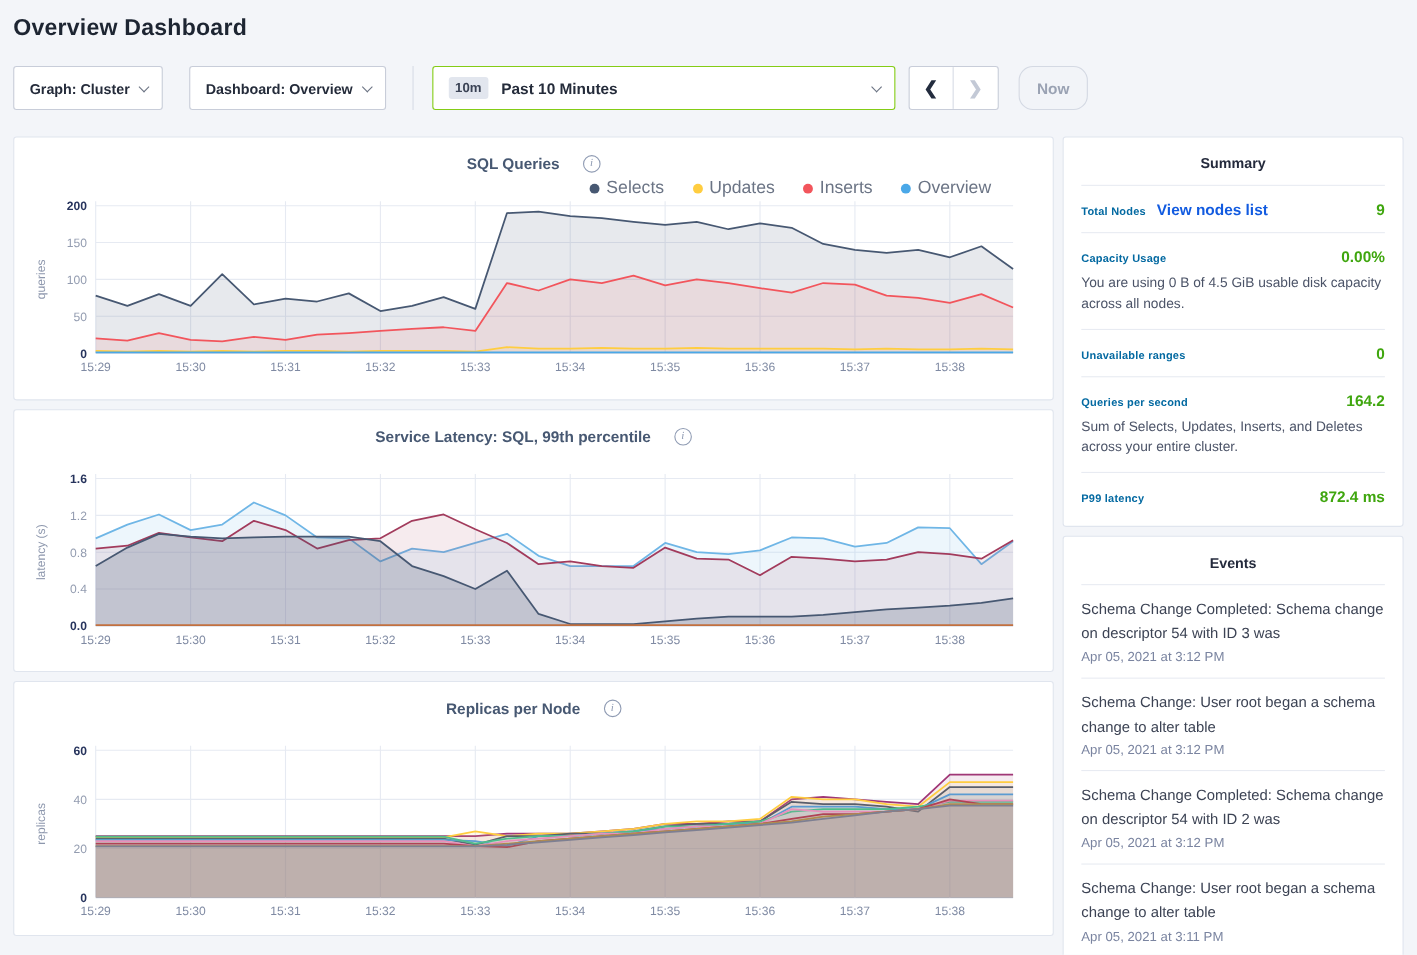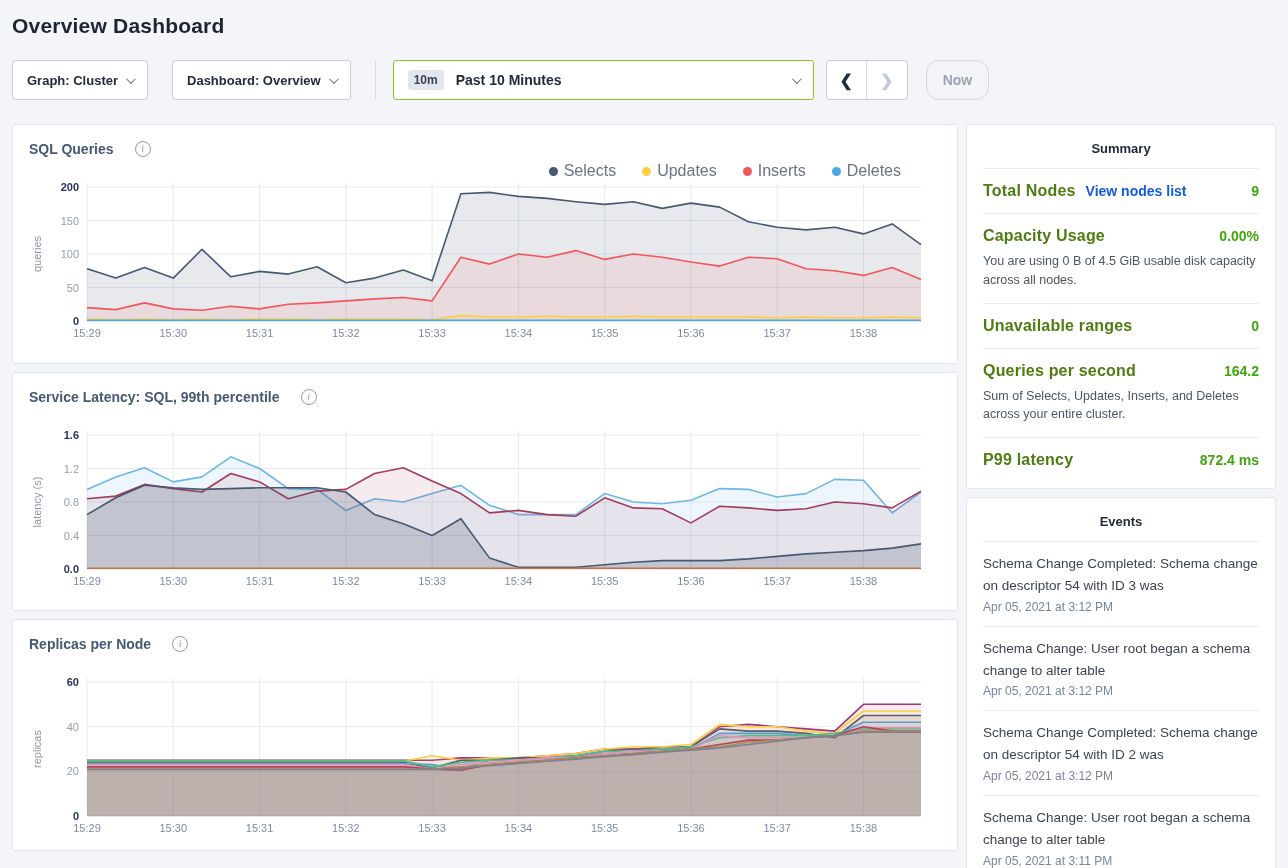--- a/index.html
+++ b/index.html
@@ -51,39 +51,39 @@
   .main { display:flex; margin:24px 12px 0 12px; gap:8px; align-items:flex-start; }
   .charts-col { width:946px; display:flex; flex-direction:column; gap:8px; }
   .side-col { width:310px; display:flex; flex-direction:column; gap:8px; }
   .panel {
     background:#fff; border:1px solid #e0e5ee; border-radius:3px;
   }
   .chart-panel { width:946px; padding:12px 16px 0 16px; position:relative; }
   .chart-panel.h1 { height:240px; }
   .chart-panel.h2 { height:239px; }
   .chart-panel.h3 { height:232px; }
-  .chart-title-row { display:flex; align-items:center; gap:21px; height:24px; }
+  .chart-title-row { display:flex; align-items:center; justify-content:center; gap:21px; height:24px; }
   .chart-title { font-size:14px; font-weight:700; color:#475872; }
   .info-icon {
     width:16px; height:16px; border:1px solid #8f9bb3; border-radius:50%;
     color:#8f9bb3; font-size:10px; line-height:14px; text-align:center;
     font-family:"Liberation Serif", serif; font-style:italic; cursor:pointer; flex:none;
   }
   .legend-row { display:flex; justify-content:flex-end; gap:26px; height:16px; margin:2px 40px 0 0; }
   .legend-item { display:flex; align-items:center; gap:6px; font-size:16px; color:#6b7485; }
   .legend-dot { width:9px; height:9px; border-radius:50%; flex:none; }
   .spacer-14 { height:18px; }
   svg.chart { display:block; }
   
   .summary-panel { padding:0 16px 6px 16px; }
   .side-heading { text-align:center; font-size:13px; font-weight:700; color:#242a3c; padding:16px 0 12px 0; }
   .sum-row { border-top:1px solid #e8ebf2; padding:13px 0; }
   .sum-row:first-of-type { border-top:none; }
   .sum-line { display:flex; align-items:baseline; }
-  .sum-label { font-size:16px; font-weight:700; color:#4d7c0f; letter-spacing:.2px; }
+  .sum-label { font-size:10px; font-weight:700; color:#0369a1; letter-spacing:.2px; }
   .sum-link { font-size:14px; font-weight:700; color:#125be0; margin-left:10px; cursor:pointer; text-decoration:none; }
   .sum-value { margin-left:auto; font-size:14px; font-weight:700; color:#3fa60e; }
   .sum-sub { font-size:12.5px; color:#4c5468; line-height:1.5; margin-top:7px; }
   
   .events-panel { padding:0 16px; min-height:376px; }
   .event-item { border-top:1px solid #e8ebf2; padding:11px 0 12px 0; }
   .event-item:first-of-type { border-top:none; }
   .event-text { font-size:13.5px; color:#3c4354; line-height:1.62; }
   .event-time { font-size:12px; color:#7a84a0; margin-top:3px; }
 </style>
@@ -130,21 +130,21 @@
         <span class="legend-item">
             <span class="legend-dot" style="background: rgb(255, 205, 64);"></span>
             <span>Updates</span>
           </span>
         <span class="legend-item">
             <span class="legend-dot" style="background: rgb(242, 85, 92);"></span>
             <span>Inserts</span>
           </span>
         <span class="legend-item">
             <span class="legend-dot" style="background: rgb(74, 168, 232);"></span>
-            <span>Deletes</span>
+            <span>Overview</span>
           </span>
       </div>
       <svg class="chart" width="914" height="172">
           <line x1="58" y1="142" x2="892" y2="142" stroke="#c9d0de" stroke-width="1"></line>
           <text x="50" y="146" text-anchor="end" font-size="11" fill="#26335c" font-weight="bold" font-family="Liberation Sans, sans-serif">0</text>
           <line x1="58" y1="108.5" x2="892" y2="108.5" stroke="#e6eaf2" stroke-width="1"></line>
           <text x="50" y="112.5" text-anchor="end" font-size="11" fill="#939cb0" font-weight="normal" font-family="Liberation Sans, sans-serif">50</text>
           <line x1="58" y1="75" x2="892" y2="75" stroke="#e6eaf2" stroke-width="1"></line>
           <text x="50" y="79" text-anchor="end" font-size="11" fill="#939cb0" font-weight="normal" font-family="Liberation Sans, sans-serif">100</text>
           <line x1="58" y1="41.5" x2="892" y2="41.5" stroke="#e6eaf2" stroke-width="1"></line>

